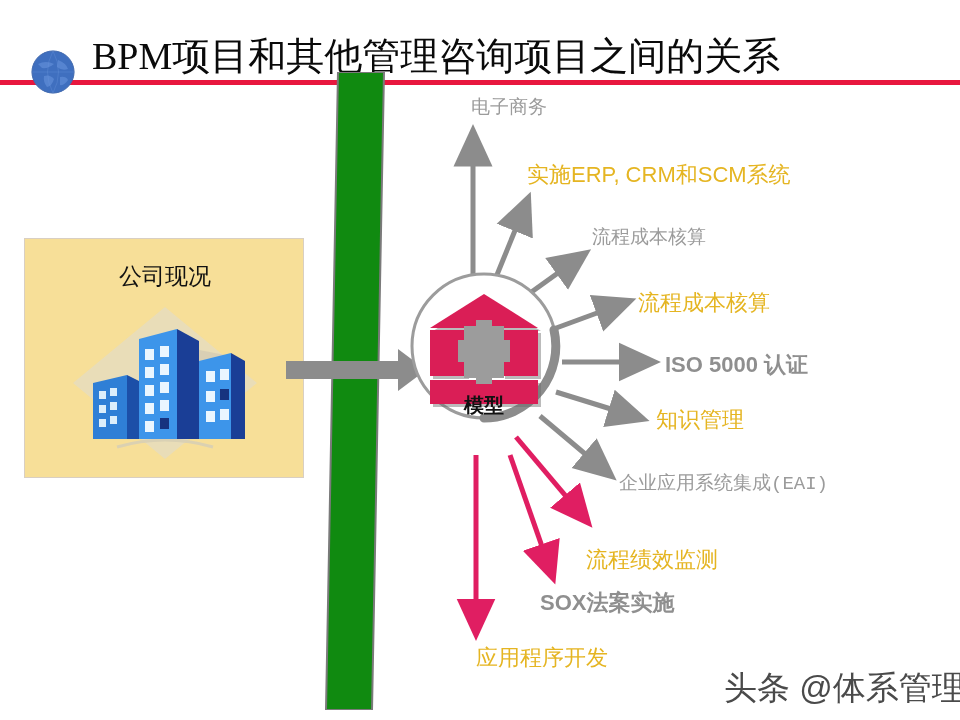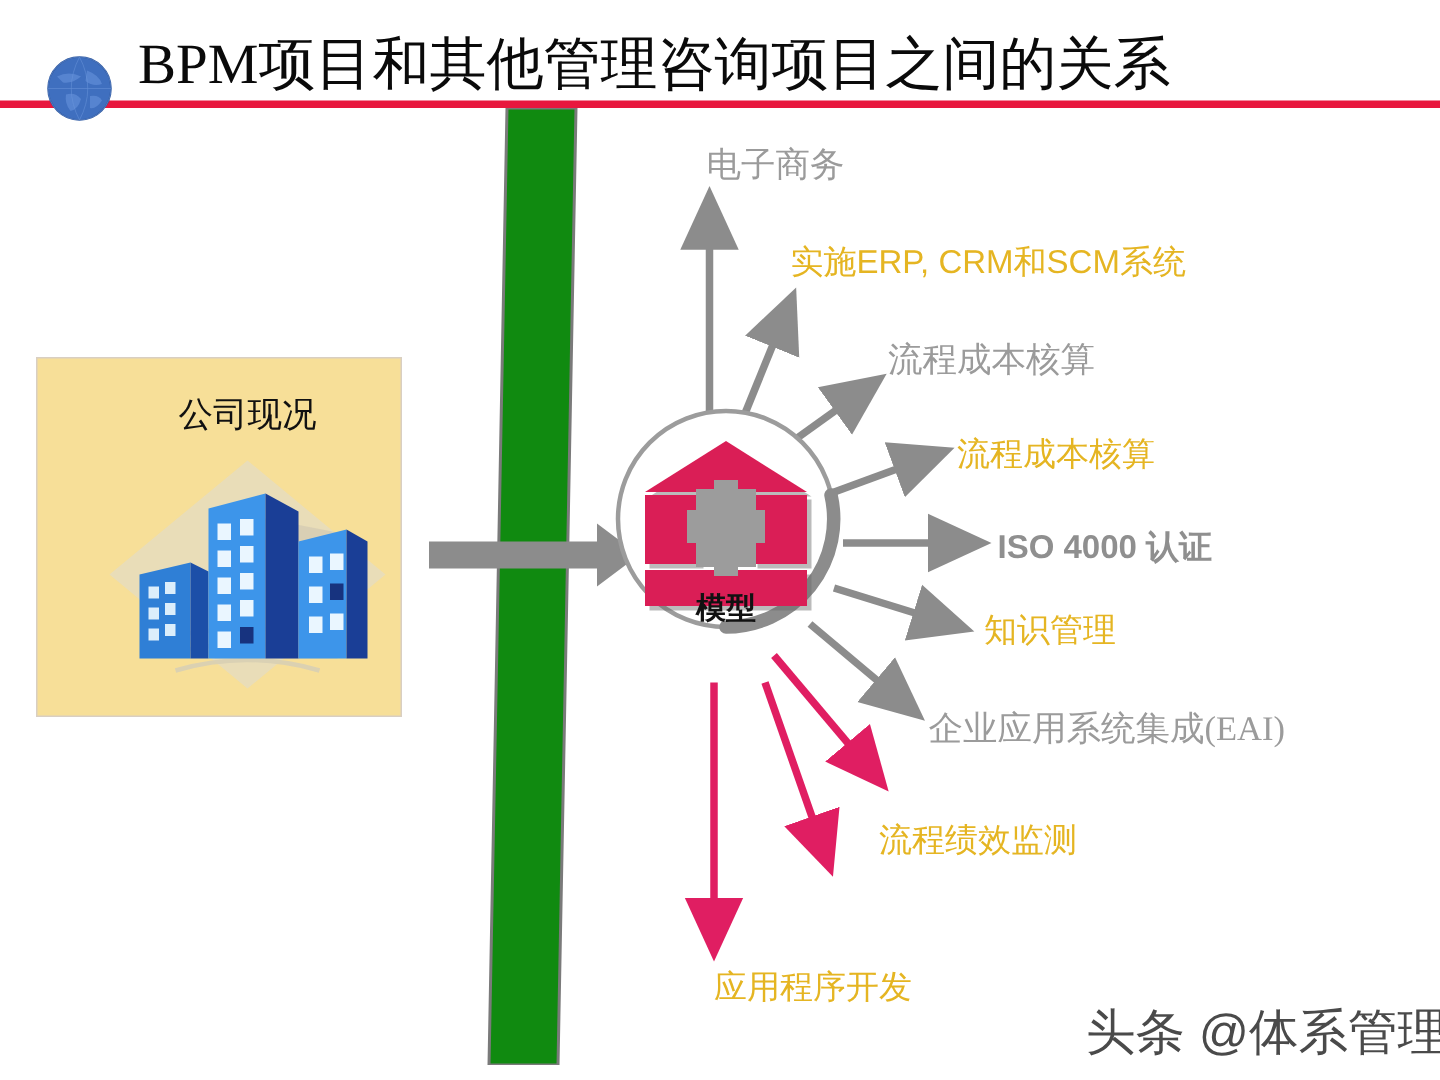--- a/index.html
+++ b/index.html
@@ -14,21 +14,21 @@
     position: relative;
     width: 960px;
     height: 720px;
     background: #ffffff;
     overflow: hidden;
   }
 
   
   #header {
     position: absolute;
-    left: 0; top: 4px;
+    left: 0; top: 17px;
     width: 876px; height: 80px;
   }
   #title-rule {
     position: absolute;
     left: 0;
     top: 63px;
     width: 960px;
     height: 5px;
     background: #E8173E;
   }
@@ -50,21 +50,21 @@
     color: #0a0a0a;
     letter-spacing: 0px;
     white-space: nowrap;
   }
 
   
   #company-panel {
     position: absolute;
     left: 24px;
     top: 238px;
-    width: 244px;
+    width: 280px;
     height: 240px;
     background: #F7DF98;
     border: 1px solid #d9cfc2;
     box-sizing: border-box;
   }
   #company-panel-label {
     position: absolute;
     left: 0;
     top: 22px;
     width: 280px;
@@ -128,22 +128,22 @@
   }
 
   
   .spoke-label {
     position: absolute;
     white-space: nowrap;
     font-family: "Liberation Sans", "DejaVu Sans", sans-serif;
   }
   .lbl-gray-serif {
     color: #9b9b9b;
-    font-family: Liberation Serif, serif;
-    font-size: 23px;
+    font-family: Liberation Mono, monospace;
+    font-size: 19px;
   }
   .lbl-gray-bold {
     color: #8f8f8f;
     font-weight: bold;
     font-size: 22px;
   }
   .lbl-gold {
     color: #E5B522;
     font-weight: normal;
     font-size: 22px;
@@ -309,21 +309,22 @@
     <rect x="96" y="72" width="8" height="22" fill="#9C9C9C"></rect>
     <rect x="70" y="108" width="16" height="8" fill="#9C9C9C"></rect>
     <rect x="70" y="52" width="16" height="8" fill="#9C9C9C"></rect>
   </svg>
   <div id="model-label">模型</div>
 
   <div class="spoke-label lbl-gray-serif" id="lbl-ecommerce">电子商务</div>
   <div class="spoke-label lbl-gold" id="lbl-erp">实施ERP, CRM和SCM系统</div>
   <div class="spoke-label lbl-gray-serif" id="lbl-costing">流程成本核算</div>
   <div class="spoke-label lbl-gold" id="lbl-bpi">流程成本核算</div>
-  <div class="spoke-label lbl-gray-bold" id="lbl-iso">ISO 4000 认证</div>
+  <div class="spoke-label lbl-gray-bold" id="lbl-iso">ISO 5000 认证</div>
   <div class="spoke-label lbl-gold" id="lbl-km">知识管理</div>
   <div class="spoke-label lbl-gray-serif" id="lbl-eai">企业应用系统集成(EAI)</div>
   <div class="spoke-label lbl-gold" id="lbl-perf">流程绩效监测</div>
+  <div class="spoke-label lbl-gray-bold" id="lbl-sox">SOX法案实施</div>
   <div class="spoke-label lbl-gold" id="lbl-appdev">应用程序开发</div>
 
   <div id="watermark">头条 @体系管理</div>
 
 </div>
 
 </body></html>

